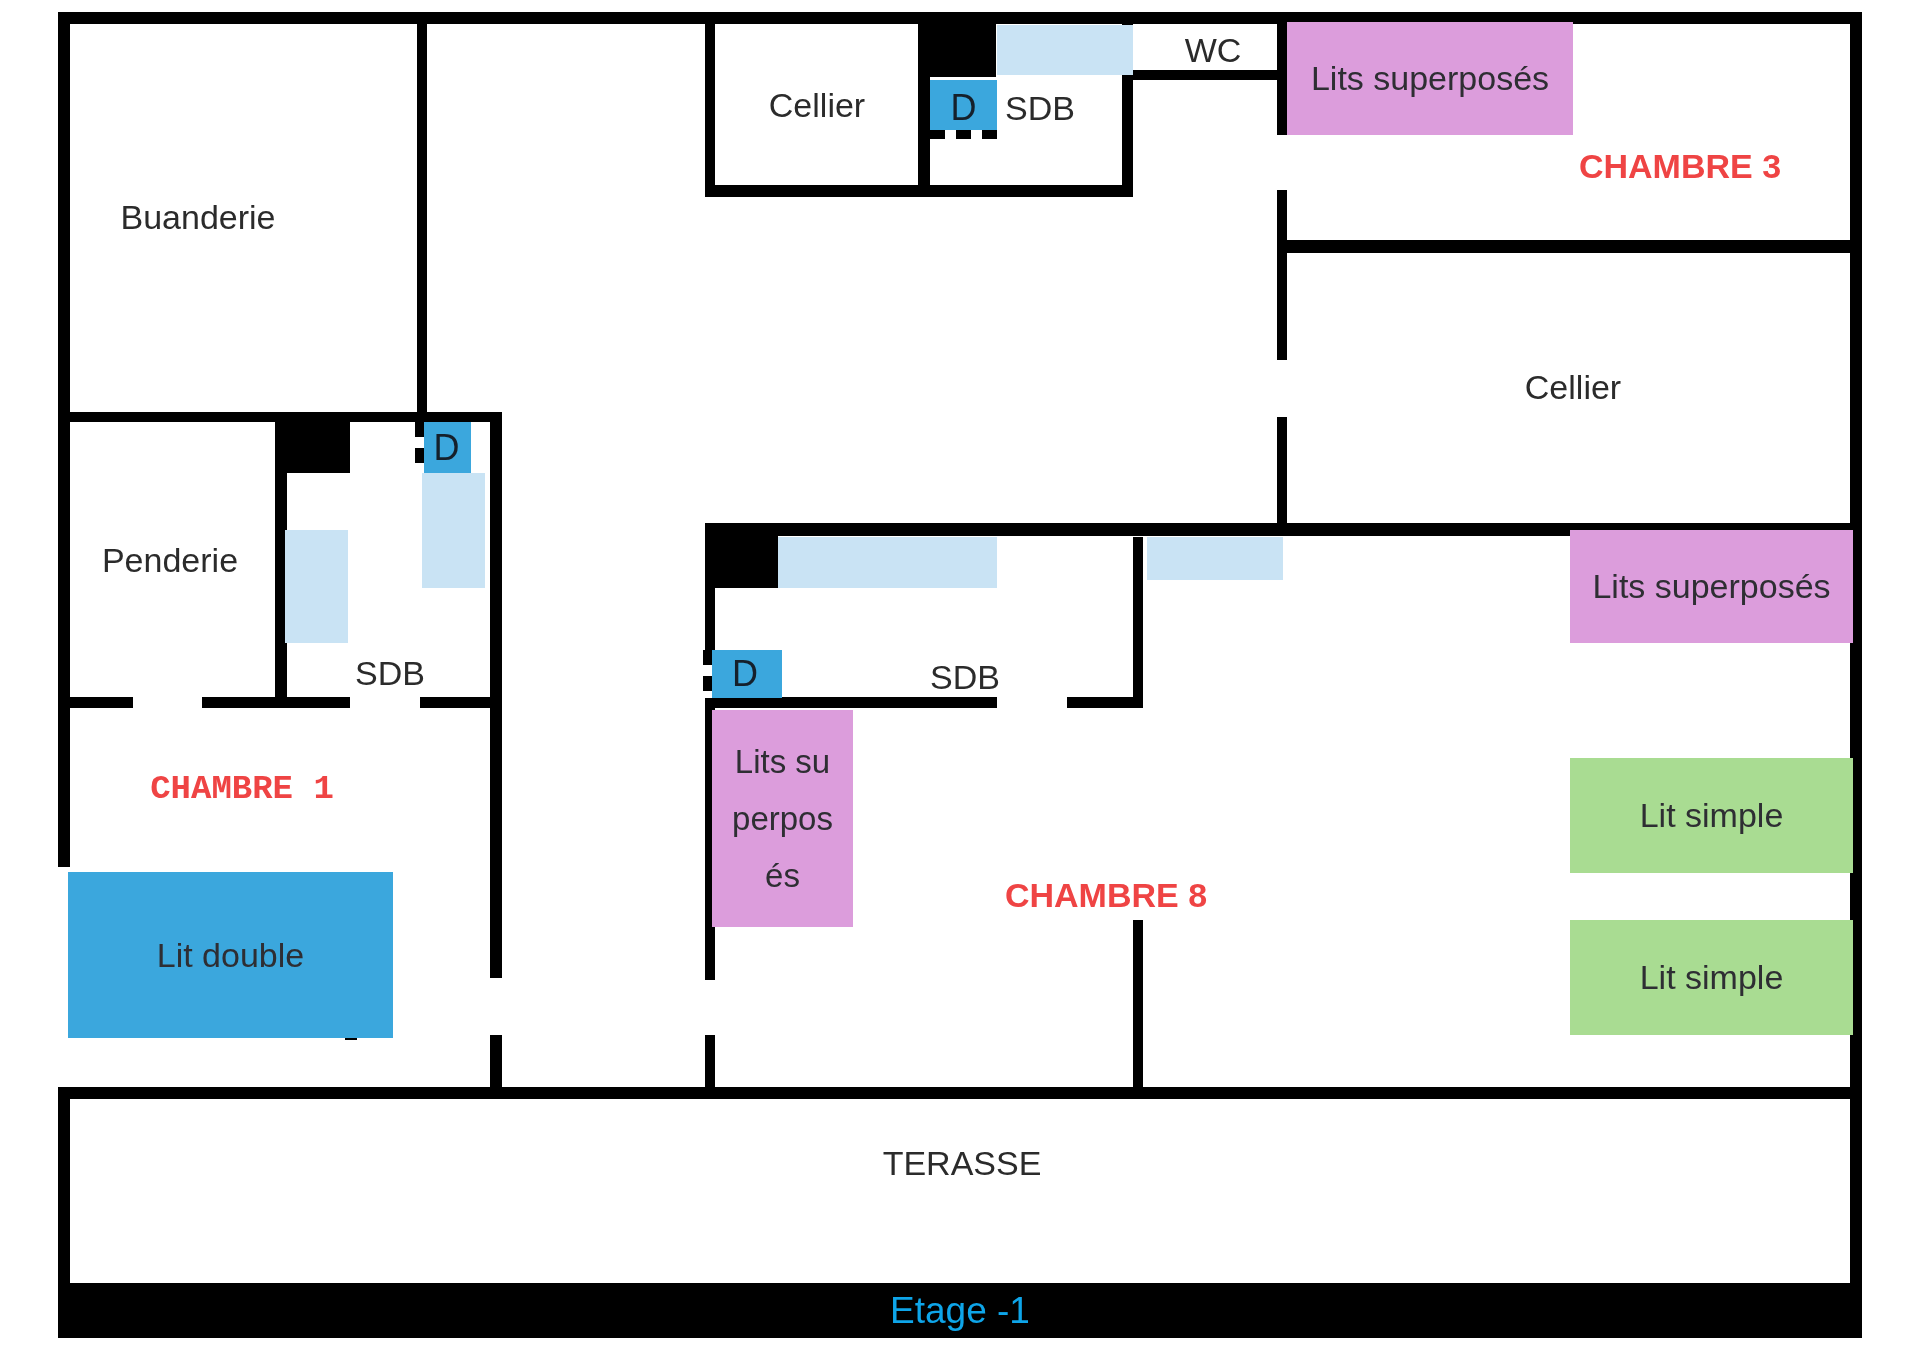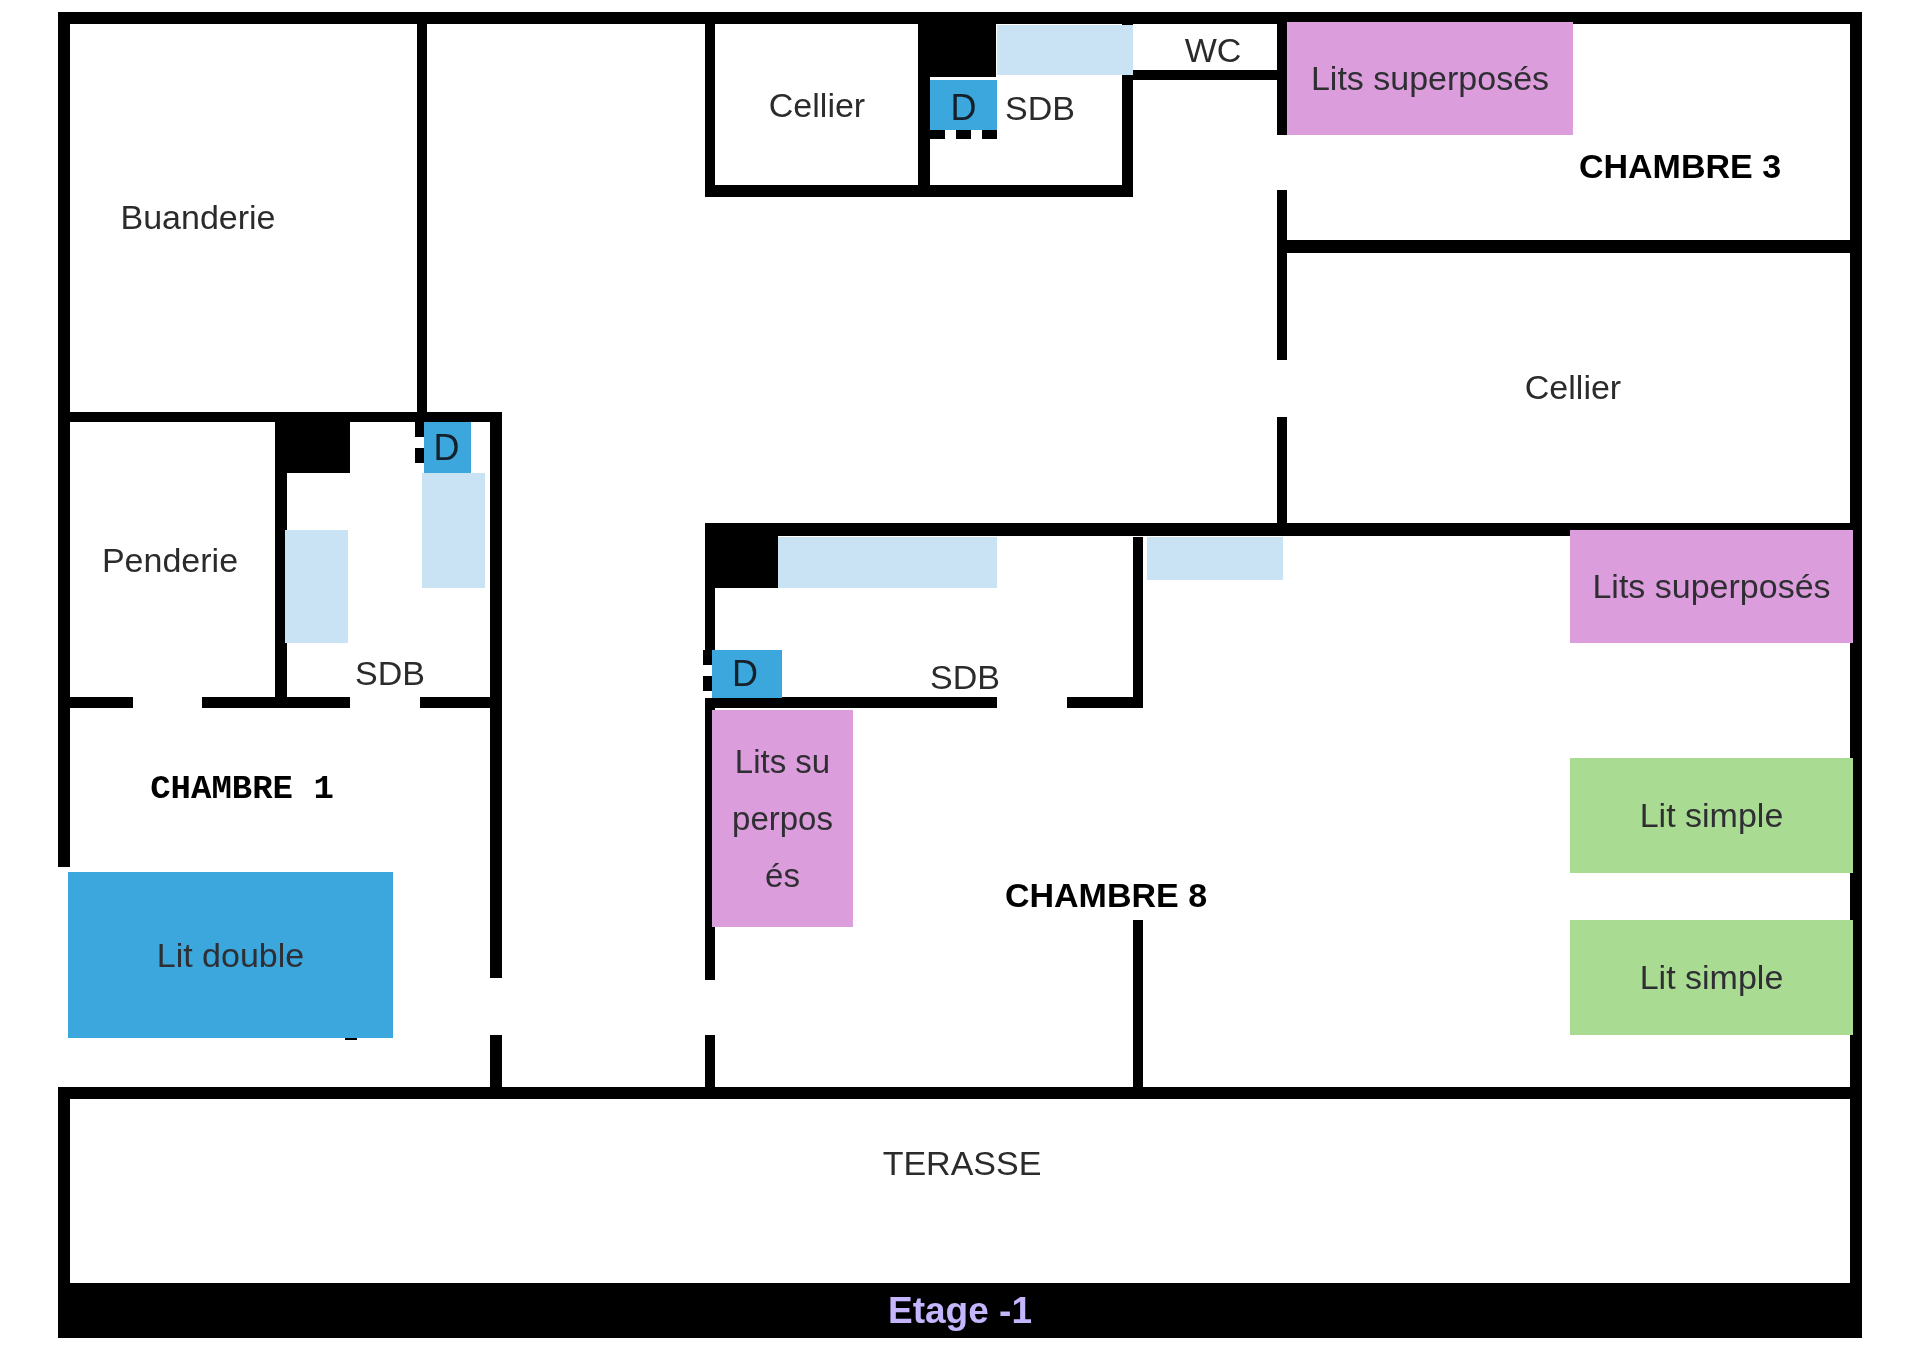--- a/index.html
+++ b/index.html
@@ -8,24 +8,24 @@
   .wall{position:absolute;background:#000;}
   .fix{position:absolute;}
   .furn{position:absolute;display:flex;align-items:center;justify-content:center;
         text-align:center;font-size:34px;color:#2e2e33;}
   .furn.small{font-size:33px;line-height:57px;word-break:break-all;padding:0 14px;box-sizing:border-box;}
   .door{position:absolute;display:flex;align-items:center;justify-content:center;
         font-size:36px;color:#15202b;}
   .dash-h{position:absolute;height:9px;background:repeating-linear-gradient(90deg,#000 0 15px,#fff 15px 26px);}
   .dash-v{position:absolute;width:9px;background:repeating-linear-gradient(180deg,#000 0 15px,#fff 15px 26px);}
   .lbl{position:absolute;transform:translate(-50%,-50%);font-size:34px;color:#2b2b2b;white-space:nowrap;}
-  .lbl.bold{font-weight:bold;color:#000000;}
+  .lbl.bold{font-weight:bold;color:#ef4444;}
   .floorbar{position:absolute;left:58px;top:1283px;width:1804px;height:55px;background:#000;
             display:flex;align-items:center;justify-content:center;}
-  .floorbar span{color:#c4b5fd;font-weight:bold;font-size:37px;}
+  .floorbar span{color:#0ea5e9;font-weight:normal;font-size:37px;}
 </style>
 </head>
 <body>
 
 <div class="plan">
 
   <div class="wall" style="left: 58px; top: 12px; width: 1804px; height: 12px; background: rgb(0, 0, 0);"></div>
   <div class="wall" style="left: 58px; top: 12px; width: 12px; height: 855px; background: rgb(0, 0, 0);"></div>
   <div class="wall" style="left: 58px; top: 1087px; width: 12px; height: 196px; background: rgb(0, 0, 0);"></div>
   <div class="wall" style="left: 1850px; top: 12px; width: 12px; height: 1271px; background: rgb(0, 0, 0);"></div>

